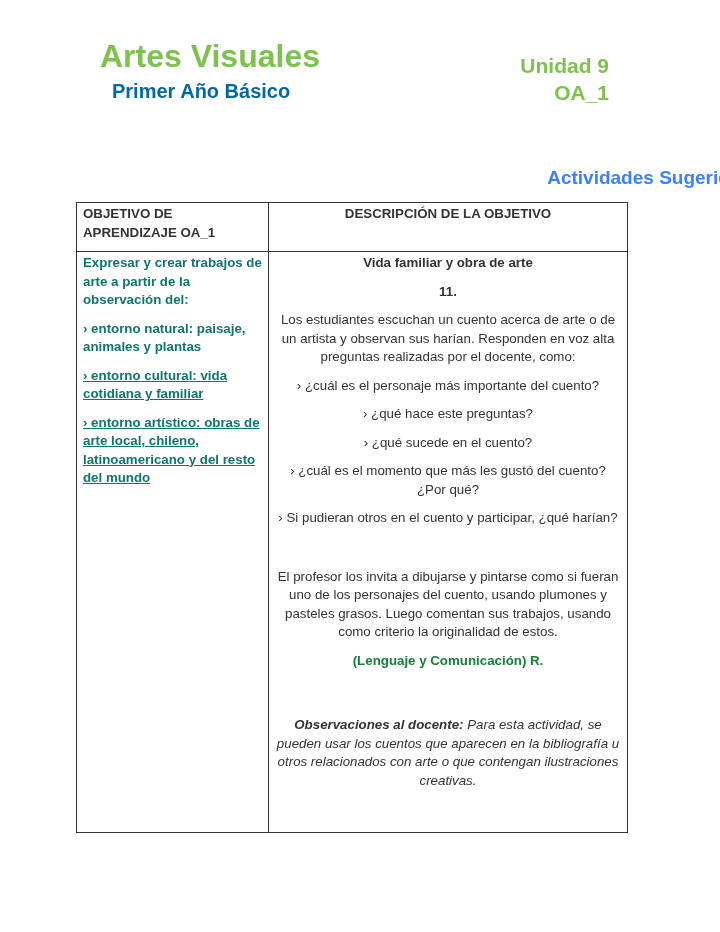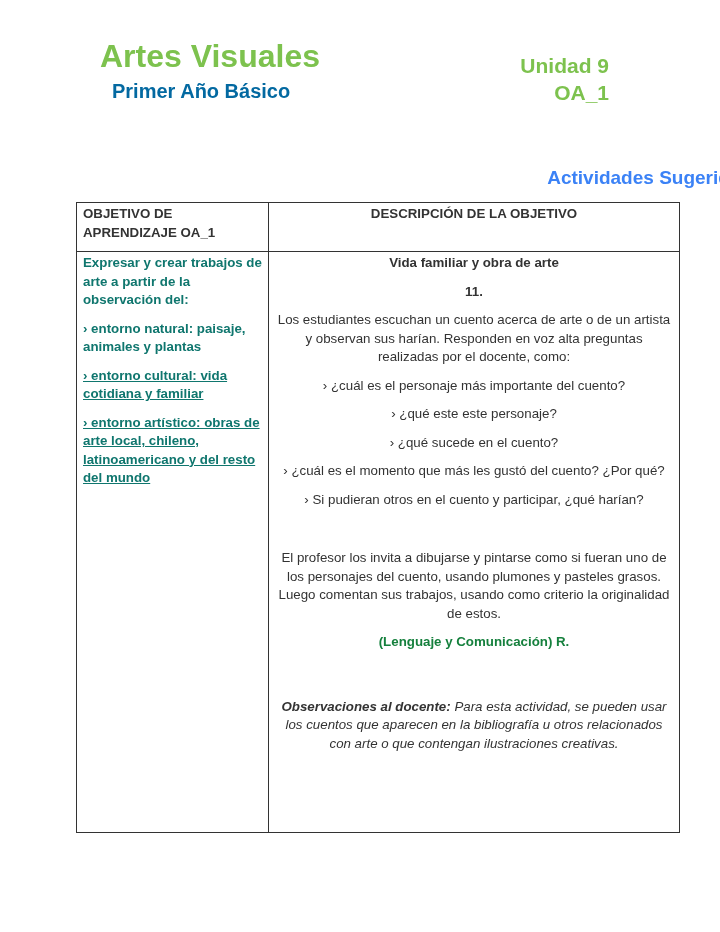--- a/index.html
+++ b/index.html
@@ -3,21 +3,21 @@
   <meta charset="utf-8">
   <style>
     html, body { margin: 0; padding: 0; background: #ffffff; }
     body { width: 720px; height: 932px; position: relative; overflow: hidden;
       font-family: "Liberation Sans", sans-serif; color: #333333; }
     .title { position: absolute; left: 100px; top: 40px; font-size: 32px; font-weight: bold; color: #7dc24e; line-height: 1; }
     .subtitle { position: absolute; left: 112px; top: 81px; font-size: 20px; font-weight: bold; color: #0369a1; line-height: 1; }
     .unit { position: absolute; right: 111px; top: 55px; font-size: 21px; font-weight: bold; color: #7dc24e; line-height: 1; text-align: right; }
     .oa { position: absolute; right: 111px; top: 82px; font-size: 21px; font-weight: bold; color: #7dc24e; line-height: 1; text-align: right; }
     .section-title { position: absolute; left: 0; width: 720px; top: 167px; text-align: right; font-size: 19px; font-weight: bold; color: #3b82f6; padding-left: 31px; }
-    table.act { position: absolute; left: 76px; top: 202px; width: 604px; border-collapse: collapse; }
+    table.act { position: absolute; left: 76px; top: 202px; width: 552px; border-collapse: collapse; }
     table.act td, table.act th { border: 1.5px solid #333333; vertical-align: top; padding: 2px 6px 6px 6px; font-size: 13.3px; line-height: 18.5px; }
     th { font-weight: bold; color: #333; text-align: left; }
     th.h1 { width: 179px; height: 40px; }
     th.h2 { text-align: center; }
     td.left { font-weight: bold; color: #0f766e; }
     td.left p { margin: 0 0 10px 0; }
     td.left .u { text-decoration: underline; }
     td.right { color: #333; height: 572px; }
     td.right p { margin: 0 0 10px 0; text-align: center; }
     .bold { font-weight: bold; }
@@ -47,21 +47,21 @@
       <p>Expresar y crear trabajos de arte a partir de la observación del:</p>
       <p>› entorno natural: paisaje, animales y plantas</p>
       <p class="u">› entorno cultural: vida cotidiana y familiar</p>
       <p class="u">› entorno artístico: obras de arte local, chileno, latinoamericano y del resto del mundo</p>
     </td>
     <td class="right">
       <p class="bold">Vida familiar y obra de arte</p>
       <p class="bold">11.</p>
       <p>Los estudiantes escuchan un cuento acerca de arte o de un artista y observan sus harían. Responden en voz alta preguntas realizadas por el docente, como:</p>
       <p>› ¿cuál es el personaje más importante del cuento?</p>
-      <p>› ¿qué este este personaje?</p>
+      <p>› ¿qué hace este preguntas?</p>
       <p>› ¿qué sucede en el cuento?</p>
       <p>› ¿cuál es el momento que más les gustó del cuento? ¿Por qué?</p>
       <p>› Si pudieran otros en el cuento y participar, ¿qué harían?</p>
       <div class="spacer"></div>
       <p>El profesor los invita a dibujarse y pintarse como si fueran uno de los personajes del cuento, usando plumones y pasteles grasos. Luego comentan sus trabajos, usando como criterio la originalidad de estos.</p>
       <p class="green">(Lenguaje y Comunicación) R.</p>
       <div class="spacer2"></div>
       <p class="obs"><span class="bold">Observaciones al docente:</span><span> Para esta actividad, se pueden usar los cuentos que aparecen en la bibliografía u otros relacionados con arte o que contengan ilustraciones creativas.</span></p>
     </td>
   </tr>

